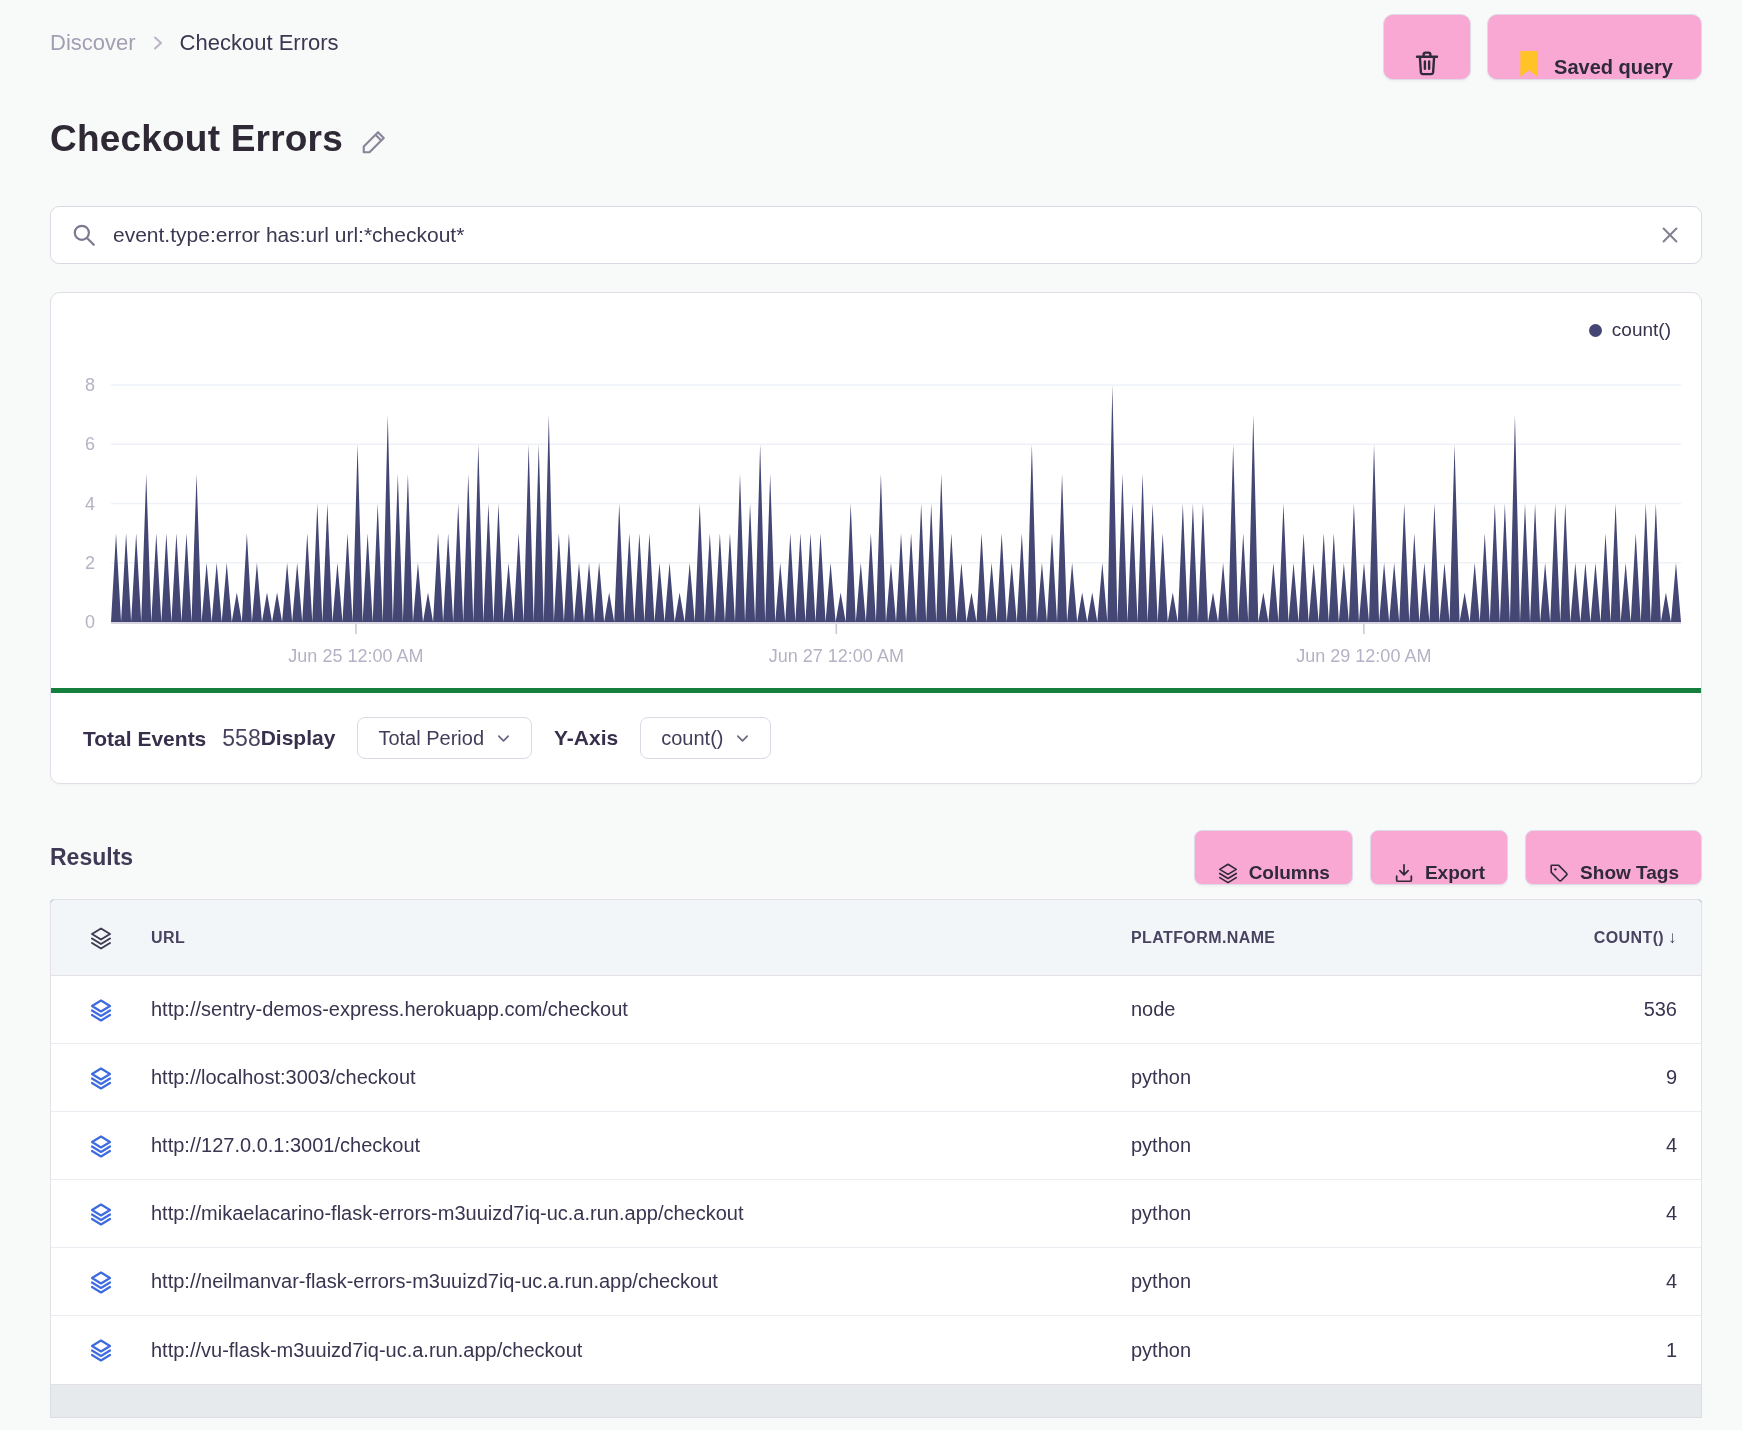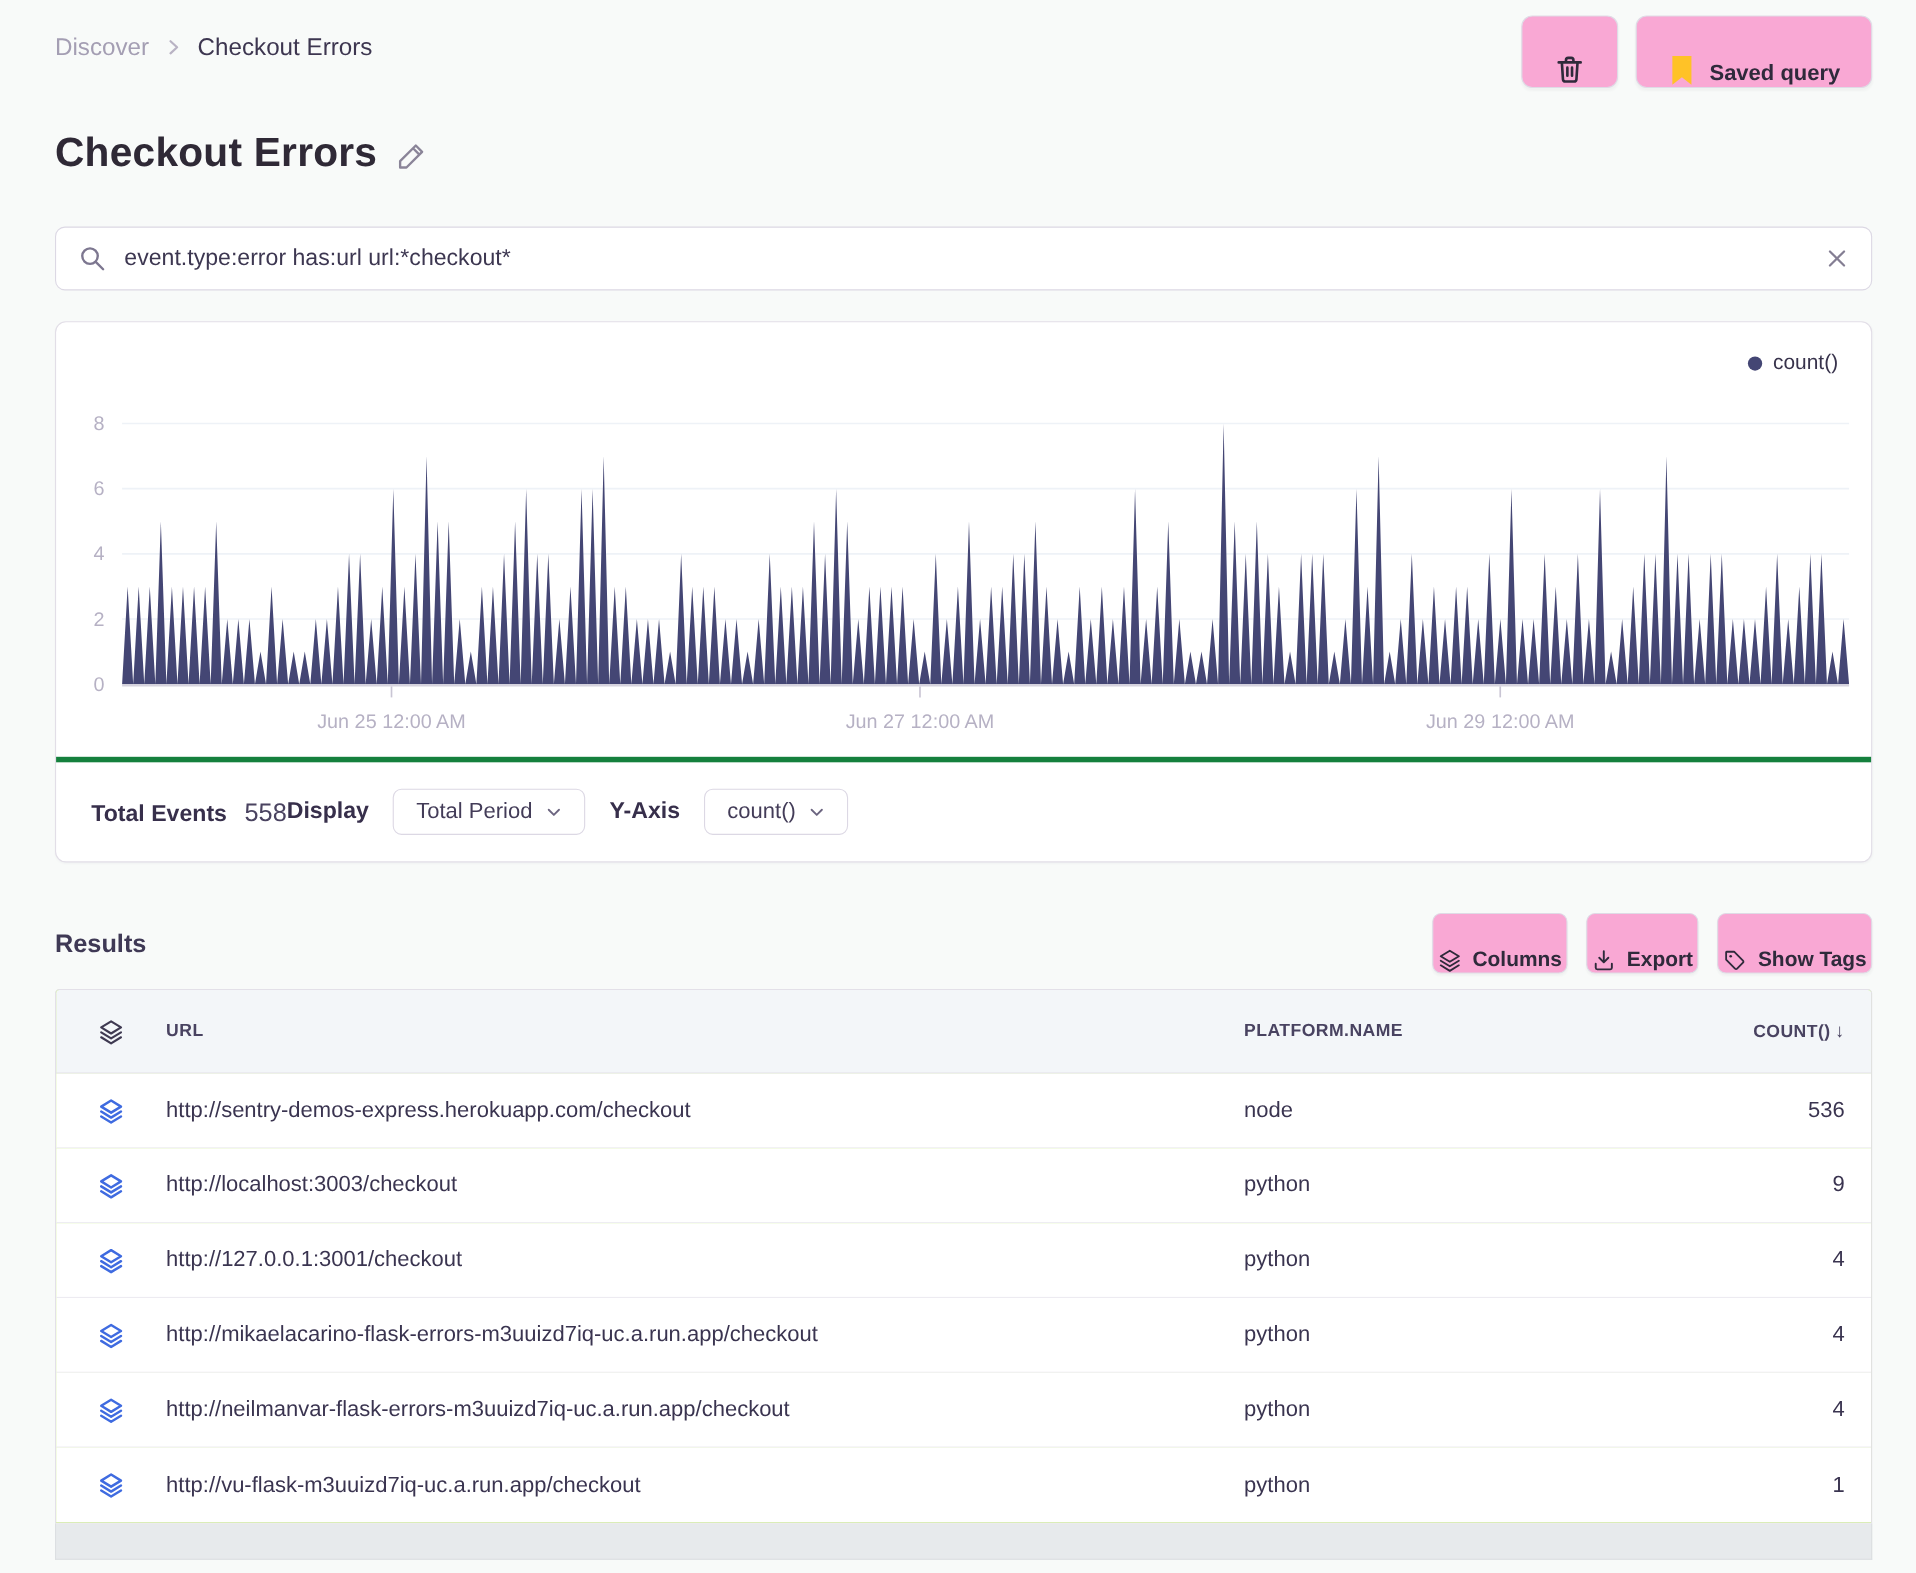--- a/index.html
+++ b/index.html
@@ -65,24 +65,24 @@
   .dropdown {
     background: #fff; border: 1px solid #dcd8e4; border-radius: 8px; height: 42px;
     display: inline-flex; align-items: center; gap: 12px; padding: 0 20px;
     font-size: 20px; color: #433c58; cursor: pointer;
   }
 
   
   .results-row { margin-top: 46px; display: flex; justify-content: space-between; align-items: center; }
   .results-heading { font-size: 23px; font-weight: bold; color: #3f3955; }
   .results-buttons { display: flex; gap: 17px; }
-  .btn-small { height: 55px; padding: 0 4px; border-radius: 8px; font-size: 19px; gap: 10px; }
-
-  
-  .results-table { margin-top: 14px; border: 1px solid #e3e0e8; background: #bef264; border-radius: 4px 4px 0 0; overflow: hidden; }
+  .btn-small { height: 55px; padding: 0 22px; border-radius: 8px; font-size: 19px; gap: 10px; }
+
+  
+  .results-table { margin-top: 14px; border: 1px solid #e3e0e8; background: #0c4a6e; border-radius: 4px 4px 0 0; overflow: hidden; }
   .t-header {
     display: flex; align-items: center; background: #f3f6f9; height: 76px;
     border-bottom: 1px solid #e3e0e8;
   }
   .t-row { display: flex; align-items: center; height: 68px; border-bottom: 1px solid #edebf1; background: #fff; }
   .t-row:last-child { border-bottom: 0; }
   .cell-icon { width: 100px; display: flex; justify-content: center; flex: none; }
   .cell-url { flex: 1; font-size: 20px; color: #3a3450; padding-right: 20px; white-space: nowrap; overflow: hidden; }
   .cell-platform { width: 440px; flex: none; font-size: 20px; color: #3a3450; }
   .cell-count { width: 130px; flex: none; text-align: right; padding-right: 24px; font-size: 20px; color: #3a3450; }

